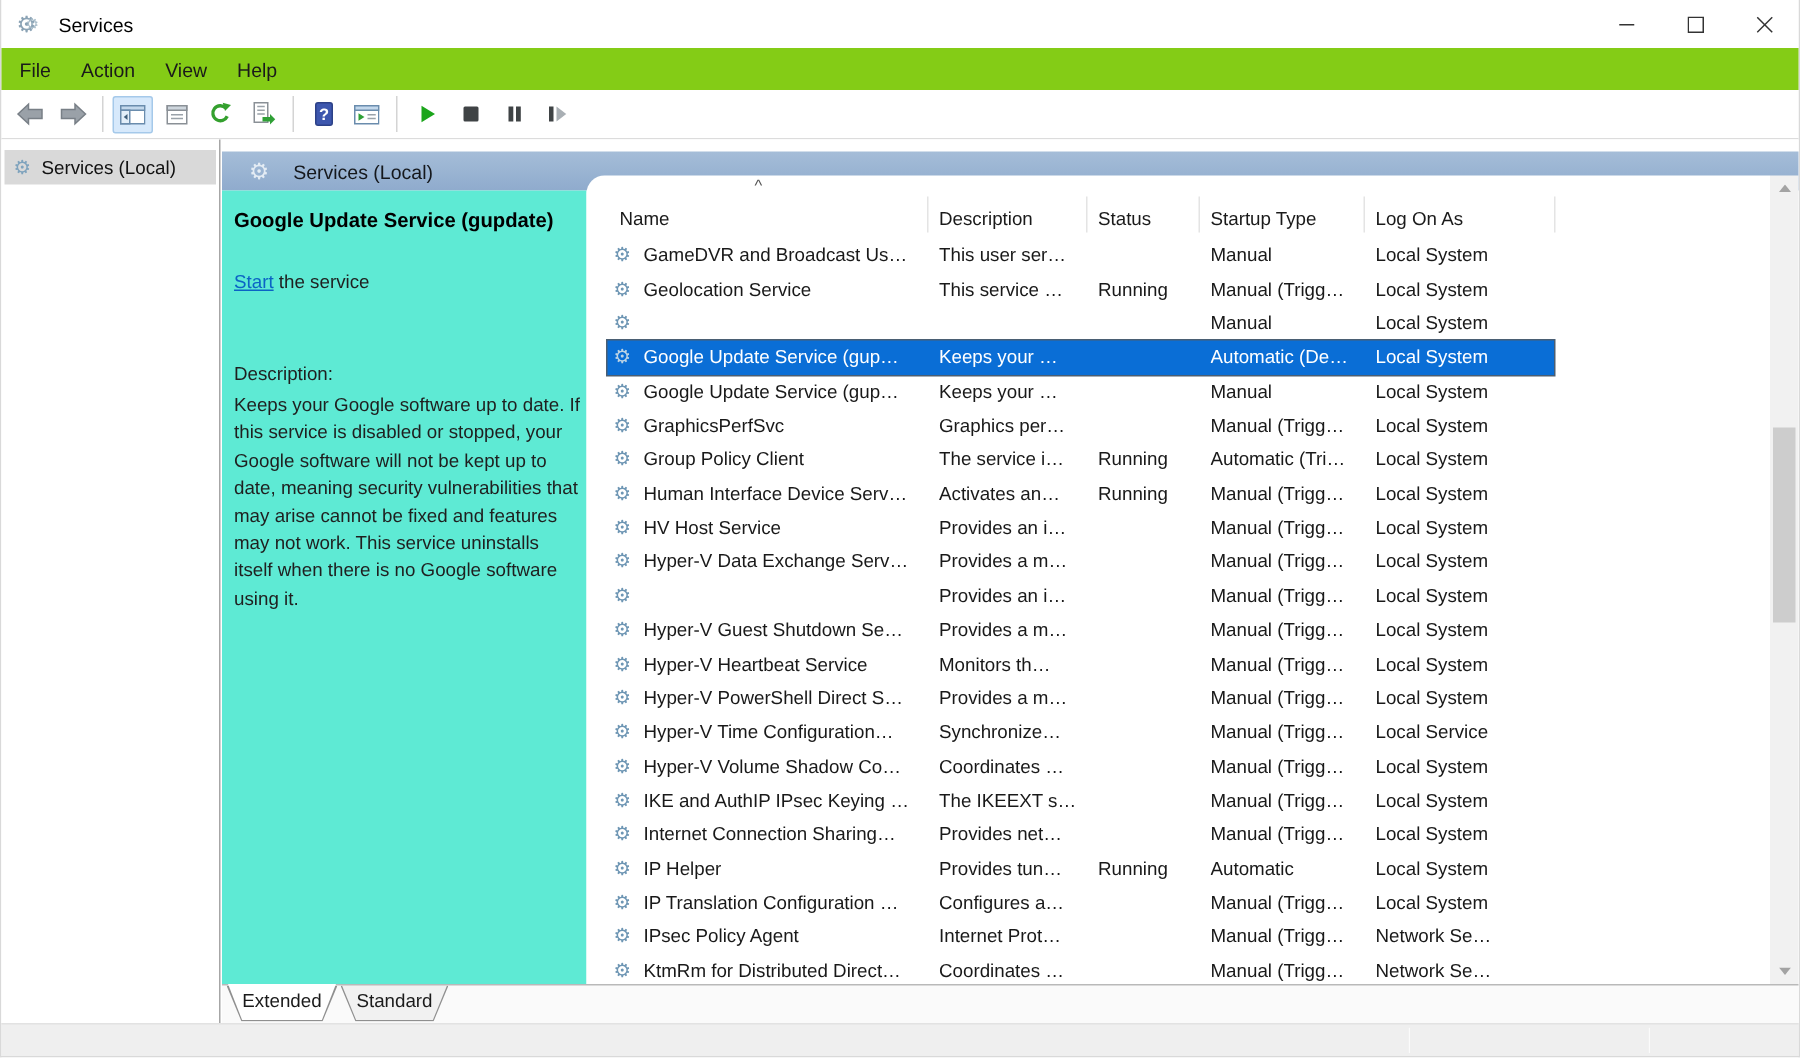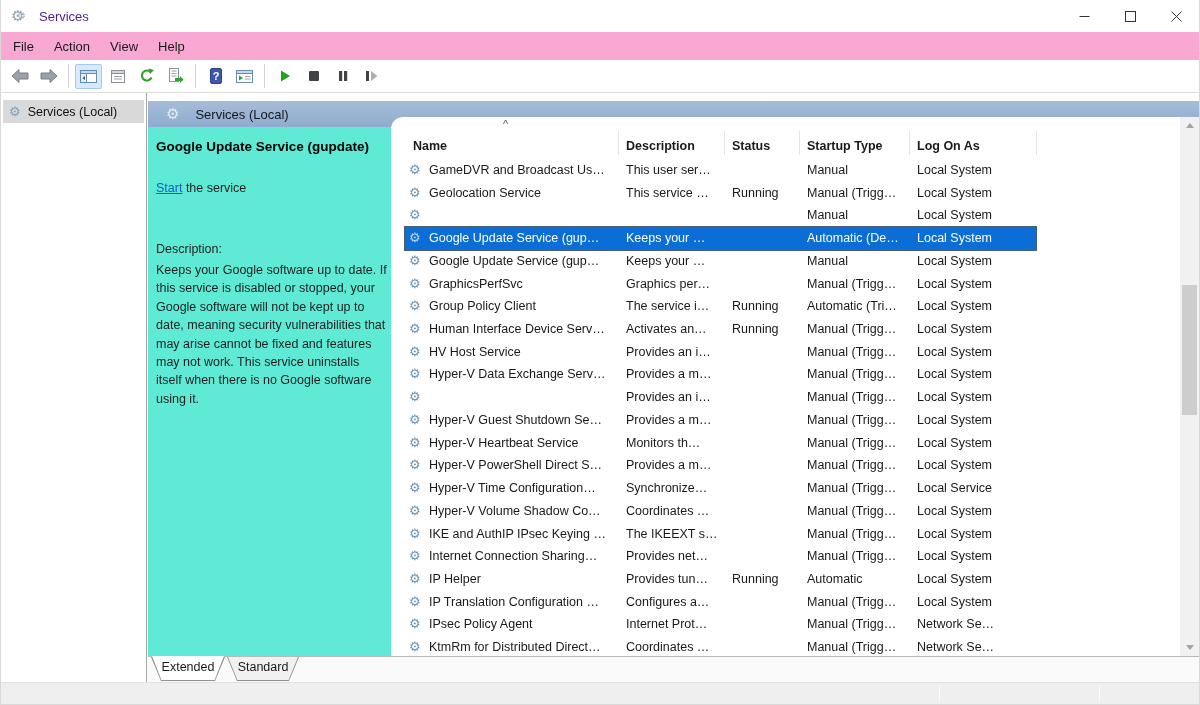--- a/index.html
+++ b/index.html
@@ -7,26 +7,26 @@
   body {
     font-family: "Liberation Sans", sans-serif;
     background:#ffffff; color:#1a1a1a; overflow:hidden; position:relative;
   }
   #window { position:absolute; inset:0; border-left:1px solid #d9d9d9; border-right:1px solid #d9d9d9; border-bottom:1px solid #d9d9d9; }
 
   
   .titlebar { position:absolute; top:0; left:0; right:0; height:32px; display:flex; align-items:center; background:#fff; }
   .app-icon { margin-left:10px; font-size:15px; color:#8ba3b5; position:relative; width:20px; }
   .app-icon .g2 { position:absolute; left:6px; top:3px; font-size:10px; color:#a8bcc9; }
-  .title-text { margin-left:8px; font-size:13px; color:#4c1d95; }
+  .title-text { margin-left:8px; font-size:13px; color:#000000; }
   .win-controls { margin-left:auto; display:flex; height:32px; }
   .win-btn { width:46px; height:32px; display:flex; align-items:center; justify-content:center; }
 
   
-  .menubar { position:absolute; top:32px; left:0; right:0; height:28px; display:flex; align-items:center; padding-left:2px; background:#f9a8d4; }
+  .menubar { position:absolute; top:32px; left:0; right:0; height:28px; display:flex; align-items:center; padding-left:2px; background:#84cc16; }
   .menu-item { padding:4px 10px; font-size:13px; color:#1a1a1a; }
 
   
   .toolbar { position:absolute; top:60px; left:0; right:0; height:33px; display:flex; align-items:center; padding-left:4px; background:#fff; border-bottom:1px solid #dcdcdc; }
   .tb-btn { width:27px; height:25px; display:flex; align-items:center; justify-content:center; border:1px solid transparent; border-radius:2px; margin:0 1px; }
   .tb-btn.active { background:#d7e9fb; border-color:#a5c9ea; }
   .tb-sep { width:1px; height:24px; background:#d4d4d4; margin:0 5px; }
 
   
   .main { position:absolute; top:93px; left:0; right:0; bottom:22px; background:#fff; }
@@ -44,21 +44,21 @@
 
   .desc-pane { position:absolute; top:34px; left:0; width:243px; bottom:26px; background:#5eead4; padding:12px 6px 0 8px; }
   .svc-title { font-size:13.5px; font-weight:bold; color:#000; white-space:nowrap; }
   .start-line { margin-top:27px; font-size:12.5px; color:#1f1f1f; }
   .start-link { color:#0b63c5; text-decoration:underline; cursor:pointer; }
   .desc-label { margin-top:47px; font-size:12.5px; color:#1f1f1f; }
   .desc-text { margin-top:5px; font-size:12.5px; line-height:18.4px; color:#1f1f1f; width:232px; }
 
   .list-pane { position:absolute; left:243px; top:24px; right:19px; bottom:26px; background:#fff; border-top-left-radius:12px; z-index:2; overflow:hidden; }
   .sort-indicator { position:absolute; top:1px; left:112px; font-size:11px; color:#555; }
-  .lheader { position:absolute; top:10px; left:0; right:0; height:32px;font-weight:bold; }
+  .lheader { position:absolute; top:10px; left:0; right:0; height:32px; }
   .lheader .hlbl { position:absolute; bottom:6px; font-size:12.5px; color:#1a1a1a; white-space:nowrap; }
   .hsep { position:absolute; bottom:4px; width:1px; height:24px; background:#e4e4e4; }
   .rows { position:absolute; top:42px; left:0; right:0; bottom:0; overflow:hidden; }
   .trow { position:relative; height:22.72px; width:631px; margin-left:14px; }
   .trow .cell { position:absolute; top:0; height:22.72px; line-height:22.72px; font-size:12.5px; color:#191919; white-space:nowrap; overflow:hidden; }
   .trow .c-icon { left:4px; width:18px; font-size:13px; color:#6e96b4; line-height:22px; }
   .trow .c-name   { left:24px;  width:192px; }
   .trow .c-desc   { left:221px; width:100px; }
   .trow .c-status { left:327px; width:70px; }
   .trow .c-startup{ left:402px; width:105px; }

